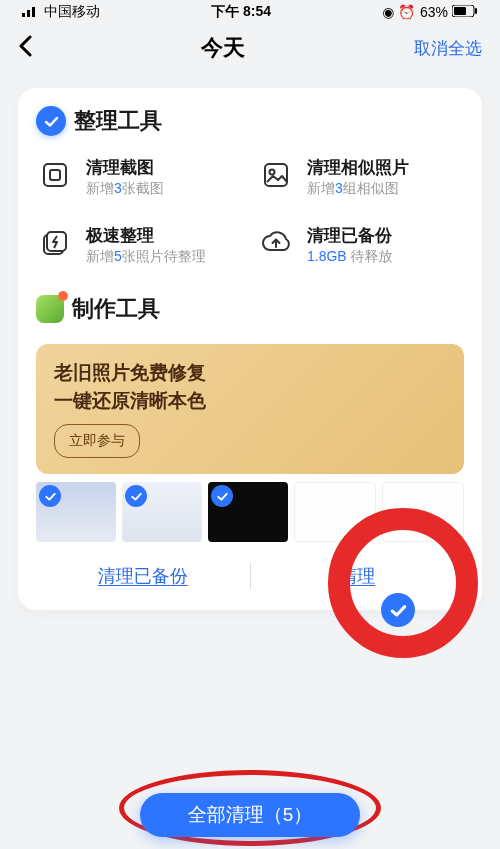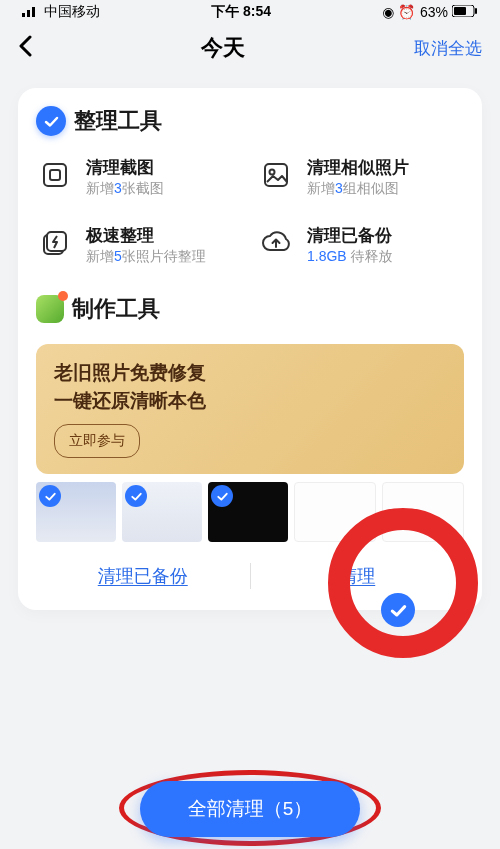--- a/index.html
+++ b/index.html
@@ -173,21 +173,21 @@
       bottom: 3px;
       z-index: 2;
       pointer-events: none;
     }
     .primary-btn {
       position: absolute;
       bottom: 12px;
       left: 50%;
       transform: translateX(-50%);
       width: 220px;
-      height: 56px;
+      height: 44px;
       background: #2d74ff;
       border-radius: 30px;
       color: #fff;
       font-size: 19px;
       font-weight: 500;
       display: flex;
       align-items: center;
       justify-content: center;
       z-index: 3;
       box-shadow: 0 4px 14px rgba(45,116,255,0.35);

